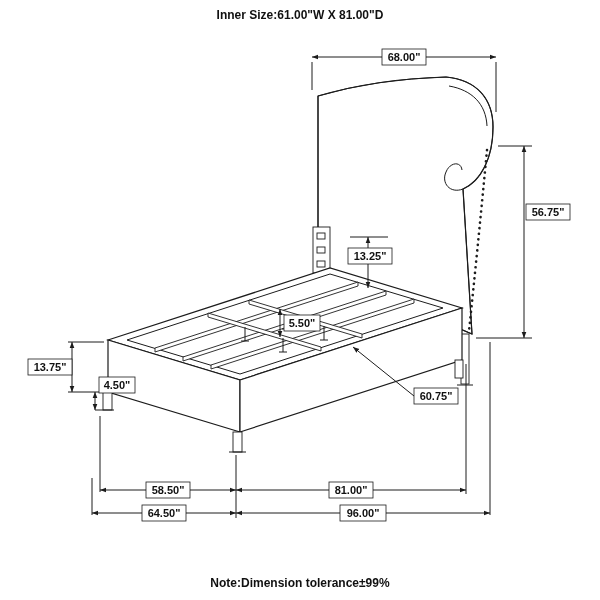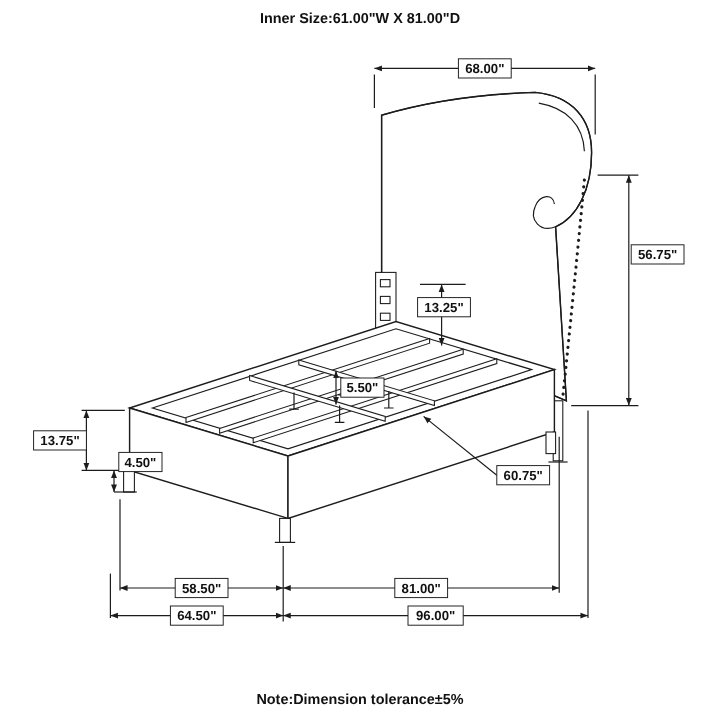--- a/index.html
+++ b/index.html
@@ -159,14 +159,14 @@
       <text class="dimtext" x="351" y="494">81.00"</text>
 
       <rect class="lbox" x="142" y="505" width="44" height="16"></rect>
       <text class="dimtext" x="164" y="517">64.50"</text>
 
       <rect class="lbox" x="340" y="505" width="46" height="16"></rect>
       <text class="dimtext" x="363" y="517">96.00"</text>
     </g>
   </svg>
 
-  <div class="note-bottom">Note:Dimension tolerance±5%</div>
+  <div class="note-bottom">Note:Dimension tolerance±99%</div>
 </div>
 
 </body></html>

